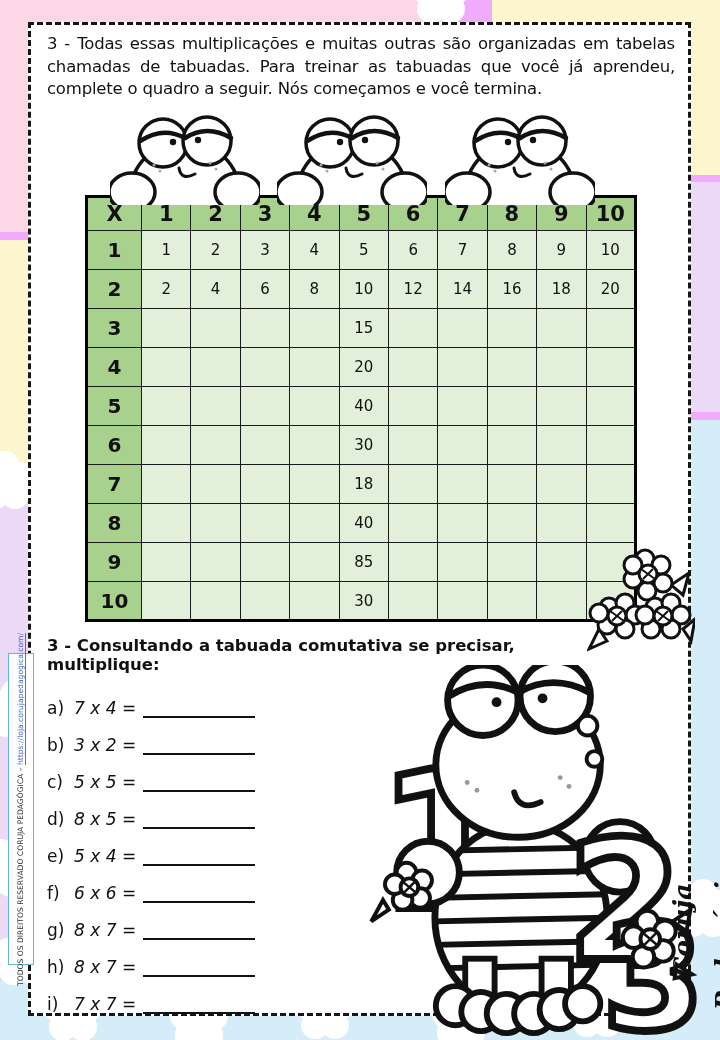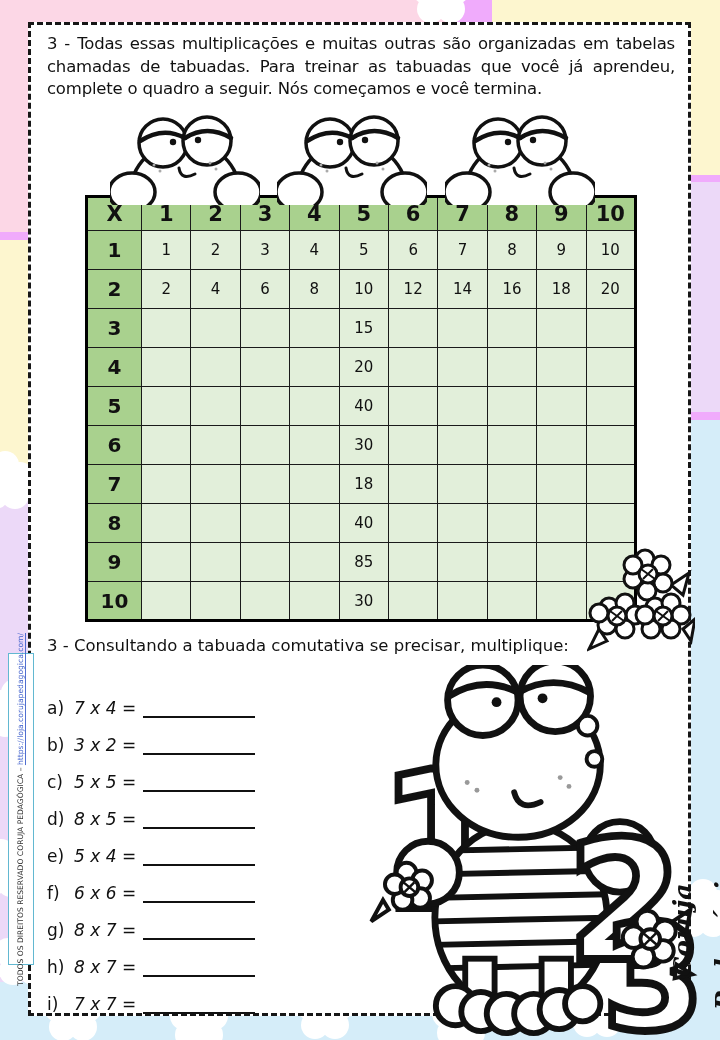--- a/index.html
+++ b/index.html
@@ -38,21 +38,21 @@
   table.mul{border:3px solid #000;}
   table.mul col.c0{width:55px;}
   table.mul thead tr{height:34px;}
   table.mul tbody tr{height:39px;}
   table.mul thead th{background:var(--table-header-bg,#a9d18e);font-size:21px;font-weight:bold;}
   table.mul tbody th{background:var(--table-header-bg,#a9d18e);font-size:20px;font-weight:bold;}
   table.mul td{background:var(--table-cell-bg,#e2efda);font-size:15px;font-weight:normal;}
 
   .corner-flowers{position:absolute;left:556px;top:520px;width:108px;height:108px;z-index:3;}
 
-  .prompt{position:absolute;left:16px;top:611px;width:540px;margin:0;font-size:16.5px;color:#111;}
+  .prompt{position:absolute;left:16px;top:611px;width:540px;margin:0;font-size:16.5px;color:#111;font-weight:bold;}
 
   .ex-list{position:absolute;left:16px;top:664px;width:280px;z-index:1;}
   .ex-row{height:37px;display:flex;align-items:center;font-size:17px;color:#111;}
   .ex-label{width:27px;}
   .ex-expr{white-space:pre;font-style:italic;}
   .ex-blank{display:inline-block;width:112px;border-bottom:2.2px solid #111;height:20px;margin-left:7px;}
 
   .turtle{position:absolute;left:315px;top:640px;width:352px;height:372px;z-index:4;}
 
   .copyright-box{position:absolute;left:8px;top:653px;width:26px;height:312px;background:#fff;

